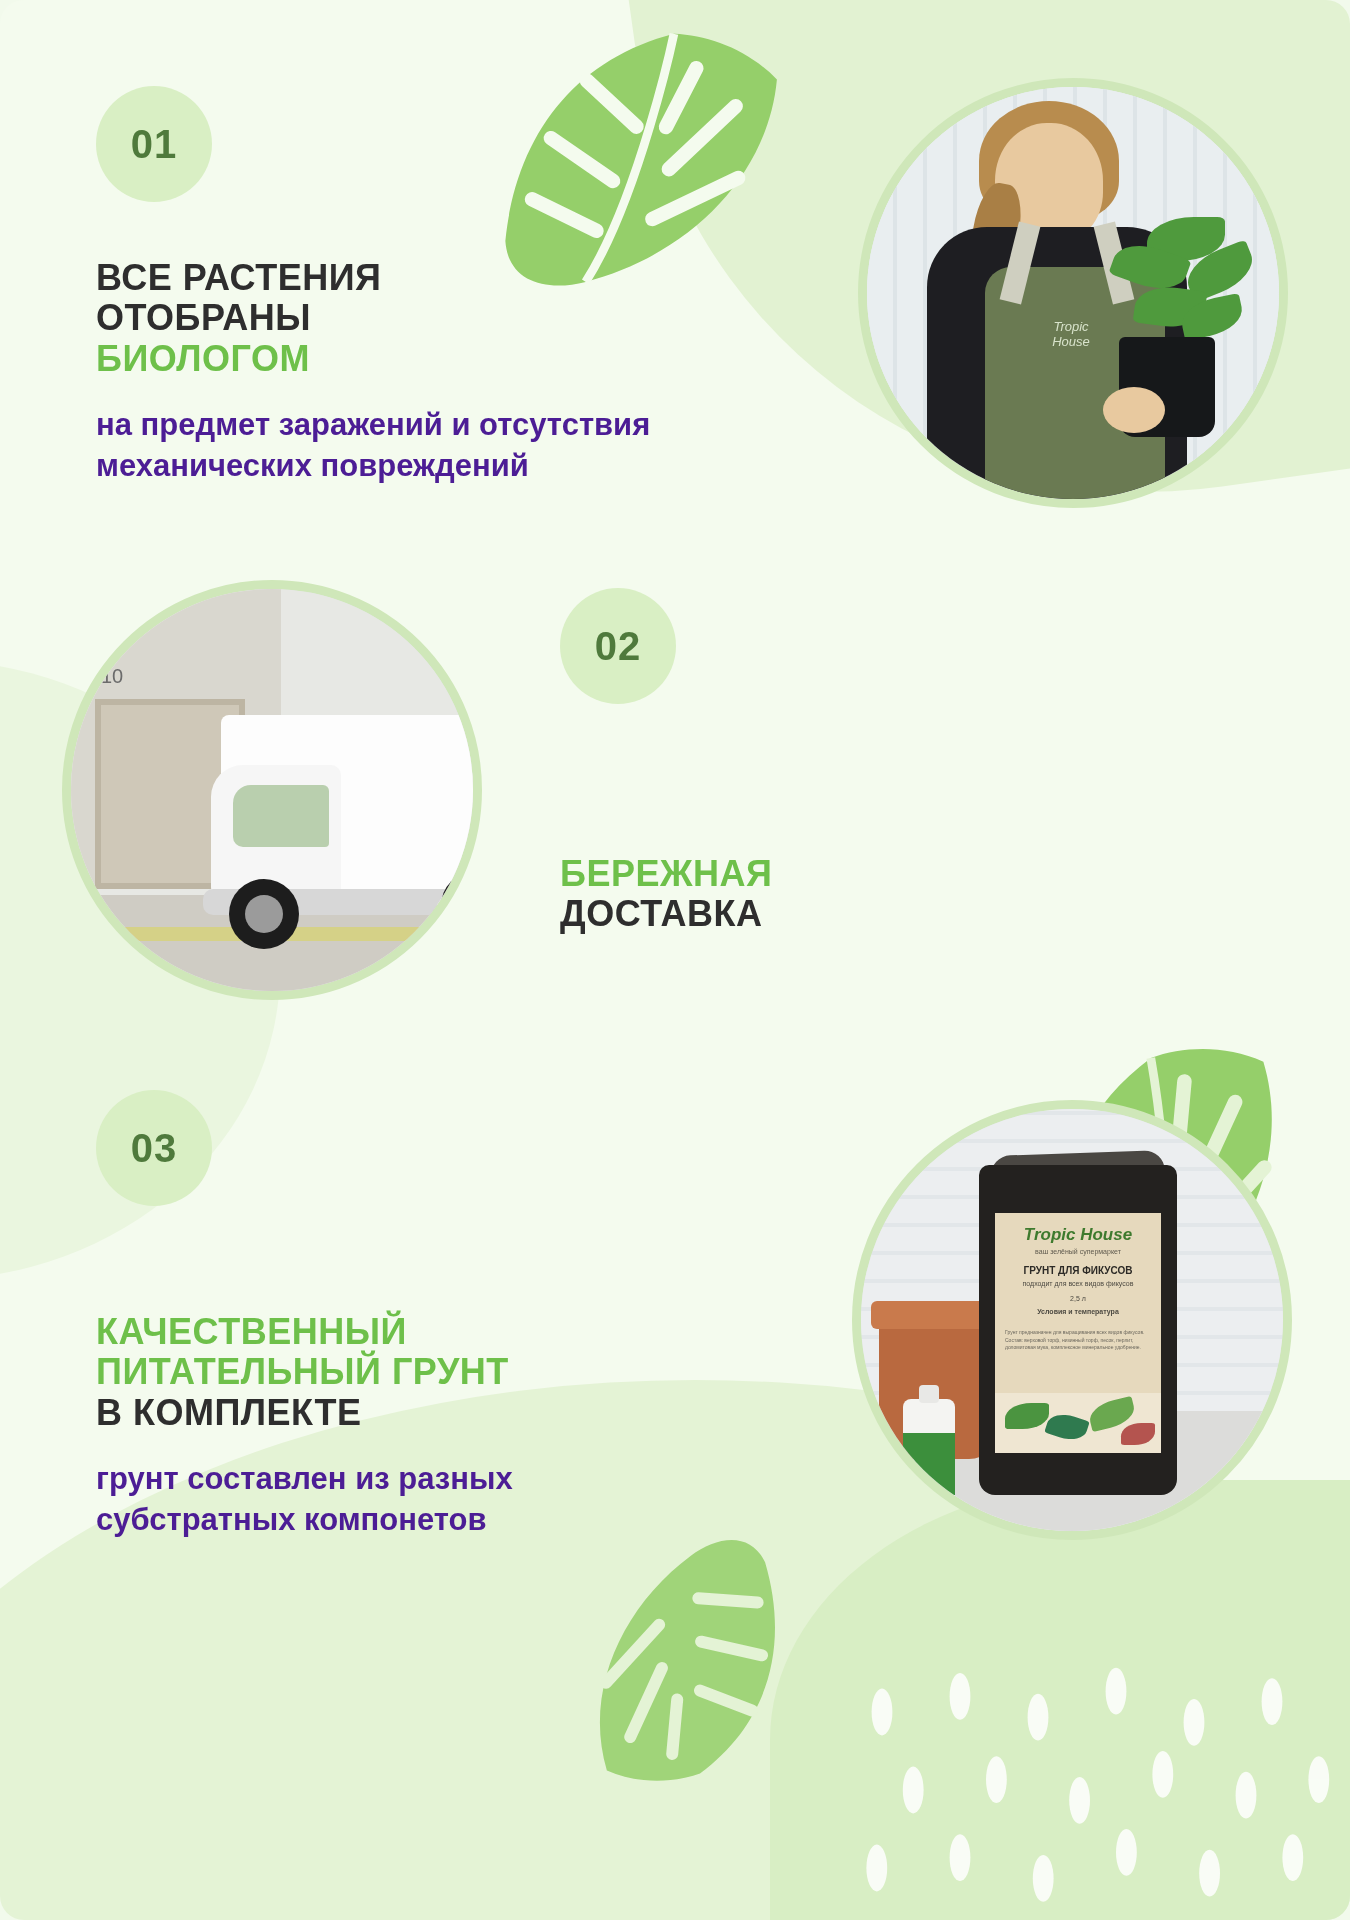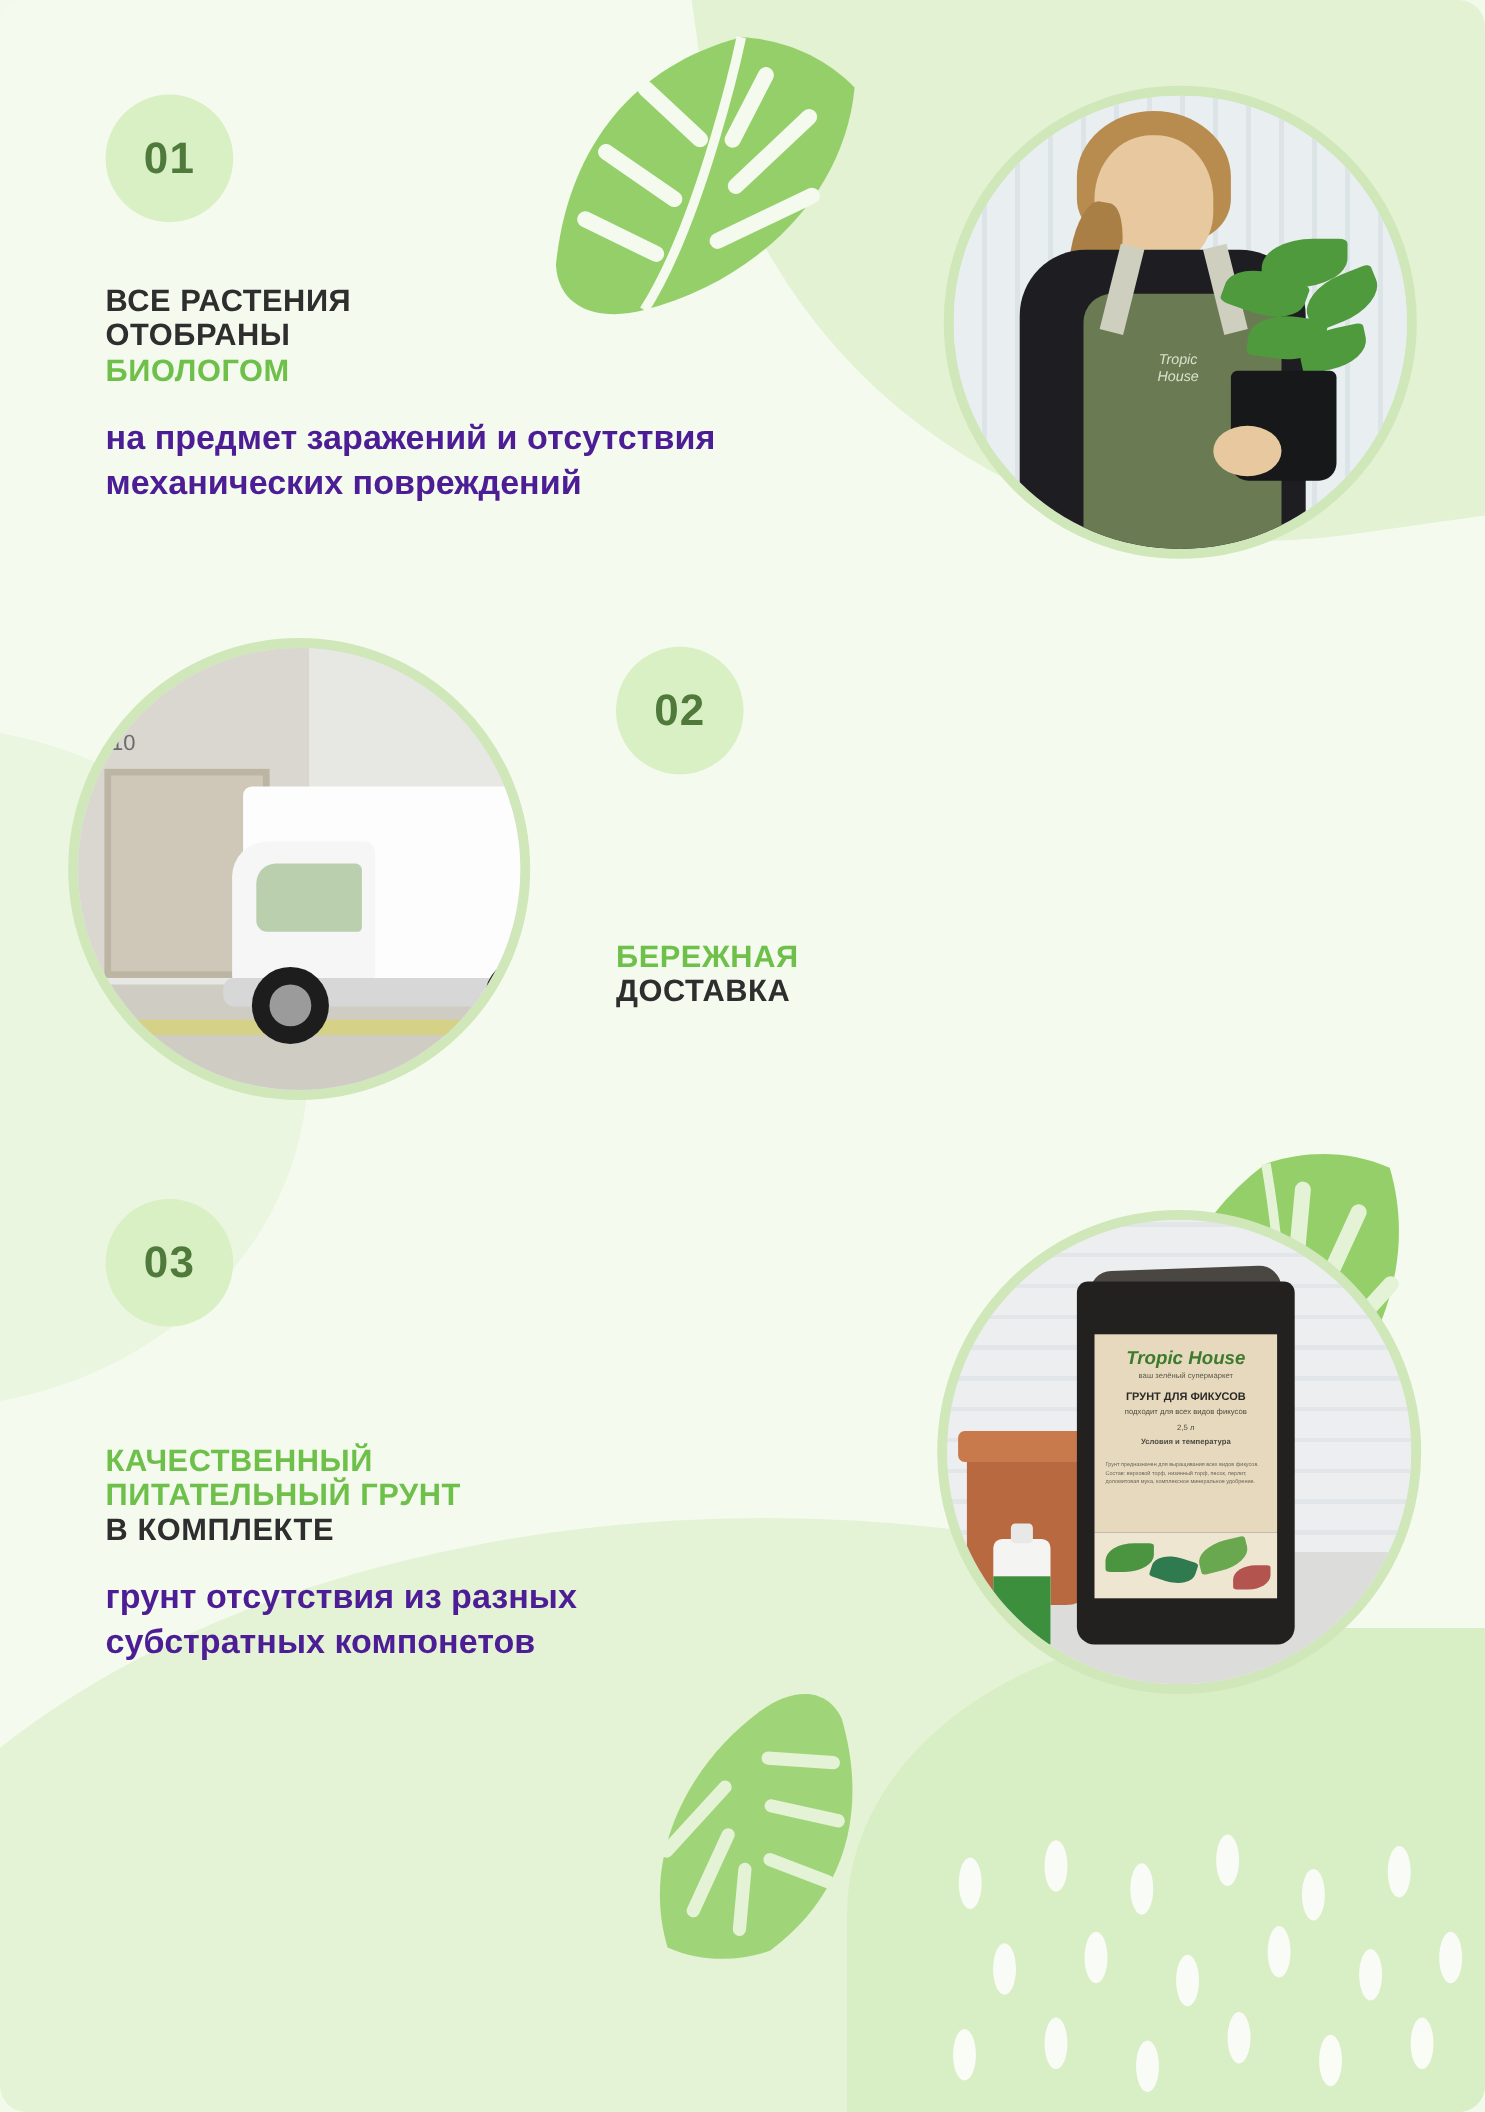--- a/index.html
+++ b/index.html
@@ -83,21 +83,21 @@
     border-radius: 50%;
     background: #d9efc4;
     display: flex; align-items: center; justify-content: center;
     color: #4f7a3c;
     font-size: 40px;
     font-weight: bold;
     letter-spacing: 1px;
   }
 
   h2.title {
-    font-size: 28px;
+    font-size: 36px;
     line-height: 1.12;
     font-weight: bold;
     color: #2e2e2e;
     letter-spacing: .5px;
   }
   h2.title .g { color: #6ec04a; }
   h2.title .d { color: #2e2e2e; }
 
   p.sub {
     font-size: 31px;
@@ -285,21 +285,21 @@
 
   <div class="block" style="top:1090px; left:96px;">
     <div class="badge">
       <span>03</span>
     </div>
     <h2 class="title" style="margin-top:106px;">
       <span class="g">КАЧЕСТВЕННЫЙ</span><br>
       <span class="g">ПИТАТЕЛЬНЫЙ ГРУНТ</span><br>
       <span class="d">В КОМПЛЕКТЕ</span>
     </h2>
-    <p class="sub" style="margin-top:26px; width:620px;">грунт отсутствия из разных субстратных компонетов</p>
+    <p class="sub" style="margin-top:26px; width:620px;">грунт составлен из разных субстратных компонетов</p>
   </div>
 
   <div class="photo ph3">
     <div class="wallbg"></div>
     <div class="table"></div>
     <div class="pot"></div>
     <div class="potrim"></div>
     <div class="bagtop"></div>
     <div class="bag"></div>
     <div class="label">

